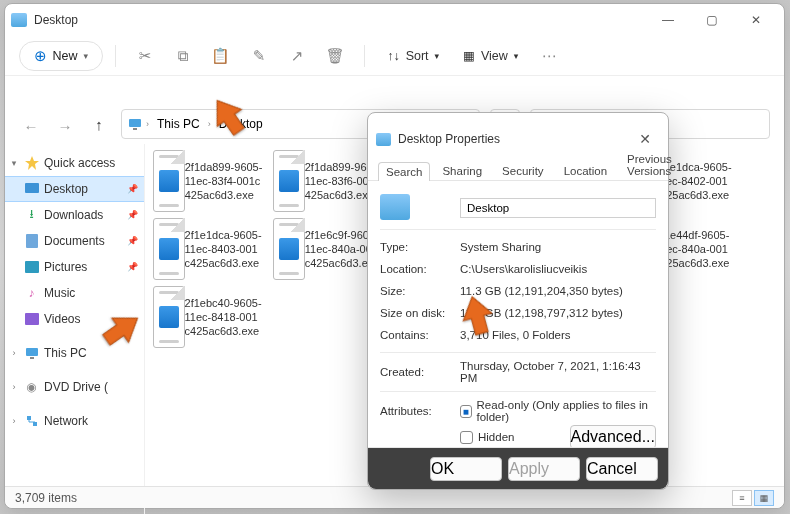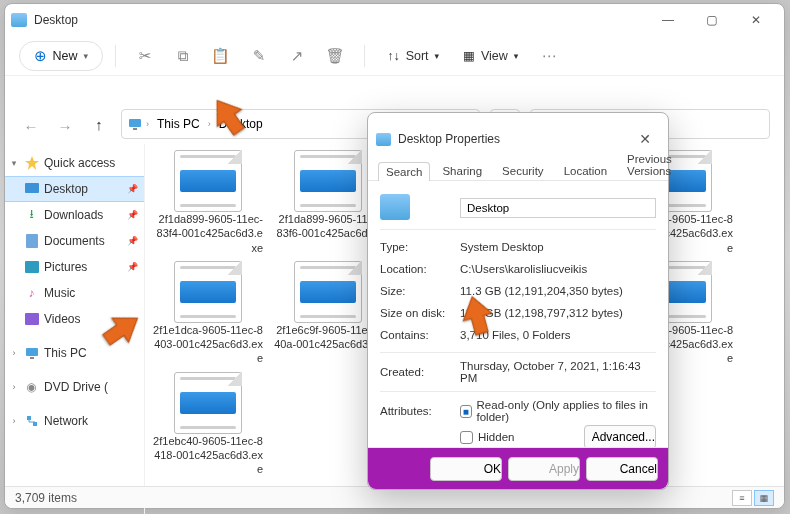--- a/index.html
+++ b/index.html
@@ -53,21 +53,21 @@
 .sb-row{display:flex;align-items:center;gap:5px;height:26px;padding-left:4px;color:#333;}
 .sb-row.selected{background:#d8ecff;border:1px solid #a8d4ff;border-left:none;border-right:none;}
 .sb-chev{width:10px;text-align:center;color:#777;font-size:9px;}
 .sb-icon{width:15px;height:14px;display:flex;align-items:center;justify-content:center;}
 .sb-label{flex:1;white-space:nowrap;overflow:hidden;text-overflow:ellipsis;}
 .pin{color:#999;font-size:9px;margin-right:5px;}
 
 
 .files{flex:1;padding:6px 8px;overflow:hidden;}
 .frow{display:flex;gap:10px;margin-bottom:6px;}
-.file{width:110px;display:flex;flex-direction:column;align-items:center;text-align:right;font-size:11px;color:#333;line-height:1.3;word-break:break-all;}
+.file{width:110px;display:flex;align-items:center;text-align:left;font-size:11px;color:#333;line-height:1.3;word-break:break-all;}
 .thumb{width:68px;height:62px;border:1px solid #bcbcbc;border-radius:3px;background:#fff;display:flex;flex-direction:column;justify-content:space-between;padding:4px 5px;position:relative;}
 .thumb::before{content:"";position:absolute;right:-1px;top:-1px;width:14px;height:14px;background:linear-gradient(135deg,transparent 48%,#dcdcdc 50%);}
 .thumb .tline{height:3px;background:#cfcfcf;border-radius:2px;}
 .thumb .tblue{height:22px;background:linear-gradient(180deg,#3b99e8,#1876cc);border-radius:2px;margin:3px 0;}
 
 
 .dialog{position:absolute;left:367px;top:112px;width:302px;height:378px;background:#fff;border:1px solid #b0b0b0;border-radius:8px;box-shadow:0 12px 36px rgba(0,0,0,.25);}
 .dlg-titlebar{height:32px;display:flex;align-items:center;padding:0 8px;margin-top:10px;}
 .dlg-titlebar .folder-ico{width:15px;height:13px;background:linear-gradient(180deg,#88c8f7,#4fa8e0);border-radius:2px;margin-right:7px;}
 .dlg-title{flex:1;font-size:12px;color:#333;}
@@ -76,22 +76,22 @@
 .dlg-tab{padding:3px 7px;border:1px solid transparent;border-bottom:none;color:#444;border-radius:4px 4px 0 0;}
 .dlg-tab.active{border-color:#d0d0d0;background:#fff;position:relative;top:1px;}
 .dlg-body{padding:12px;font-size:11.5px;color:#333;}
 .dlg-row{display:flex;align-items:center;min-height:22px;padding:1px 0;}
 .dlg-label{width:80px;color:#333;}
 .dlg-val{flex:1;color:#333;}
 .dlg-divider{height:1px;background:#eaeaea;margin:6px 0;}
 .dlg-input{flex:1;border:1px solid #d0d0d0;height:20px;font-size:11.5px;padding:0 6px;}
 .chk{display:inline-flex;align-items:center;gap:5px;}
 .chkbox{width:13px;height:13px;border:1px solid #888;border-radius:3px;display:inline-flex;align-items:center;justify-content:center;font-size:10px;color:#0a64c2;}
-.dlg-btns{position:absolute;left:0;right:0;bottom:0;height:42px;border-top:1px solid #e6e6e6;background:#a21caf;display:flex;align-items:center;justify-content:flex-end;gap:6px;padding:4px 10px;border-radius:0 0 8px 8px;}
-.btn{height:24px;min-width:72px;border:1px solid #c5c5c5;background:#fbfbfb;border-radius:4px;font-size:12px;text-align:right;line-height:22px;}
+.dlg-btns{position:absolute;left:0;right:0;bottom:0;height:42px;border-top:1px solid #e6e6e6;background:#404040;display:flex;align-items:center;justify-content:flex-end;gap:6px;padding:4px 10px;border-radius:0 0 8px 8px;}
+.btn{height:24px;min-width:72px;border:1px solid #c5c5c5;background:#fbfbfb;border-radius:4px;font-size:16px;text-align:left;line-height:22px;}
 .btn.disabled{color:#a0a0a0;}
 
 .ptr{position:absolute;width:42px;height:42px;transform-origin:center;pointer-events:none;}
 .ptr svg{width:100%;height:100%;filter:drop-shadow(0 1px 1px rgba(0,0,0,.3));}
 
 
 .statusbar{position:absolute;left:0;right:0;bottom:0;height:22px;border-top:1px solid #e2e2e2;display:flex;align-items:center;padding:0 10px;font-size:12px;color:#555;background:#fafafa;border-radius:0 0 8px 8px;}
 .statusbar .view-toggle{margin-left:auto;display:flex;gap:2px;}
 .statusbar .vt{width:20px;height:16px;border:1px solid #c9c9c9;display:flex;align-items:center;justify-content:center;font-size:9px;background:#fff;}
 .statusbar .vt.active{background:#d8ecff;border-color:#8ac2f3;}
@@ -363,21 +363,21 @@
     <div class="dlg-tab">Previous Versions</div>
   </div>
   <div class="dlg-body">
     <div class="dlg-row">
       <span class="dlg-label"><span style="display:inline-block;width:30px;height:26px;background:linear-gradient(180deg,#88c8f7,#4fa8e0);border-radius:3px;"></span></span>
       <input class="dlg-input" value="Desktop" style="">
     </div>
     <div class="dlg-divider"></div>
     <div class="dlg-row">
         <span class="dlg-label">Type:</span>
-        <span class="dlg-val">System Desktop</span>
+        <span class="dlg-val">System Sharing</span>
       </div>
     <div class="dlg-row">
         <span class="dlg-label">Location:</span>
         <span class="dlg-val">C:\Users\karolisliucveikis</span>
       </div>
     <div class="dlg-row">
         <span class="dlg-label">Size:</span>
         <span class="dlg-val">11.3 GB (12,191,204,350 bytes)</span>
       </div>
     <div class="dlg-row">

